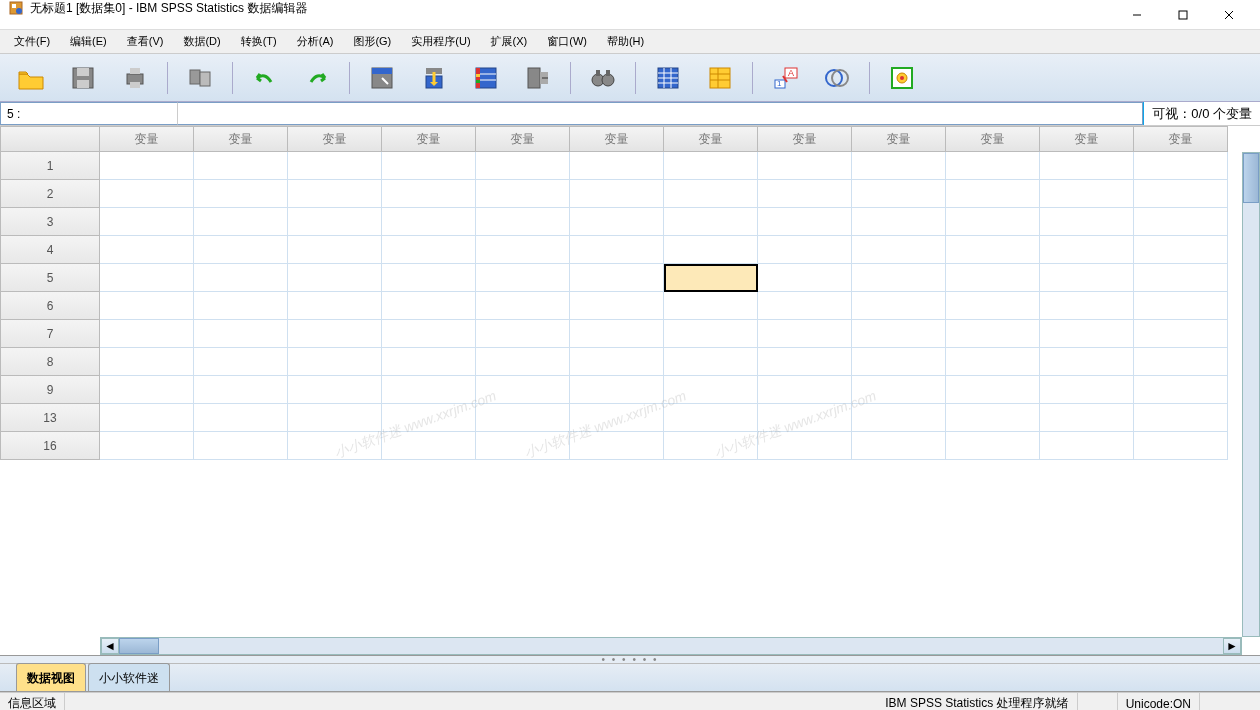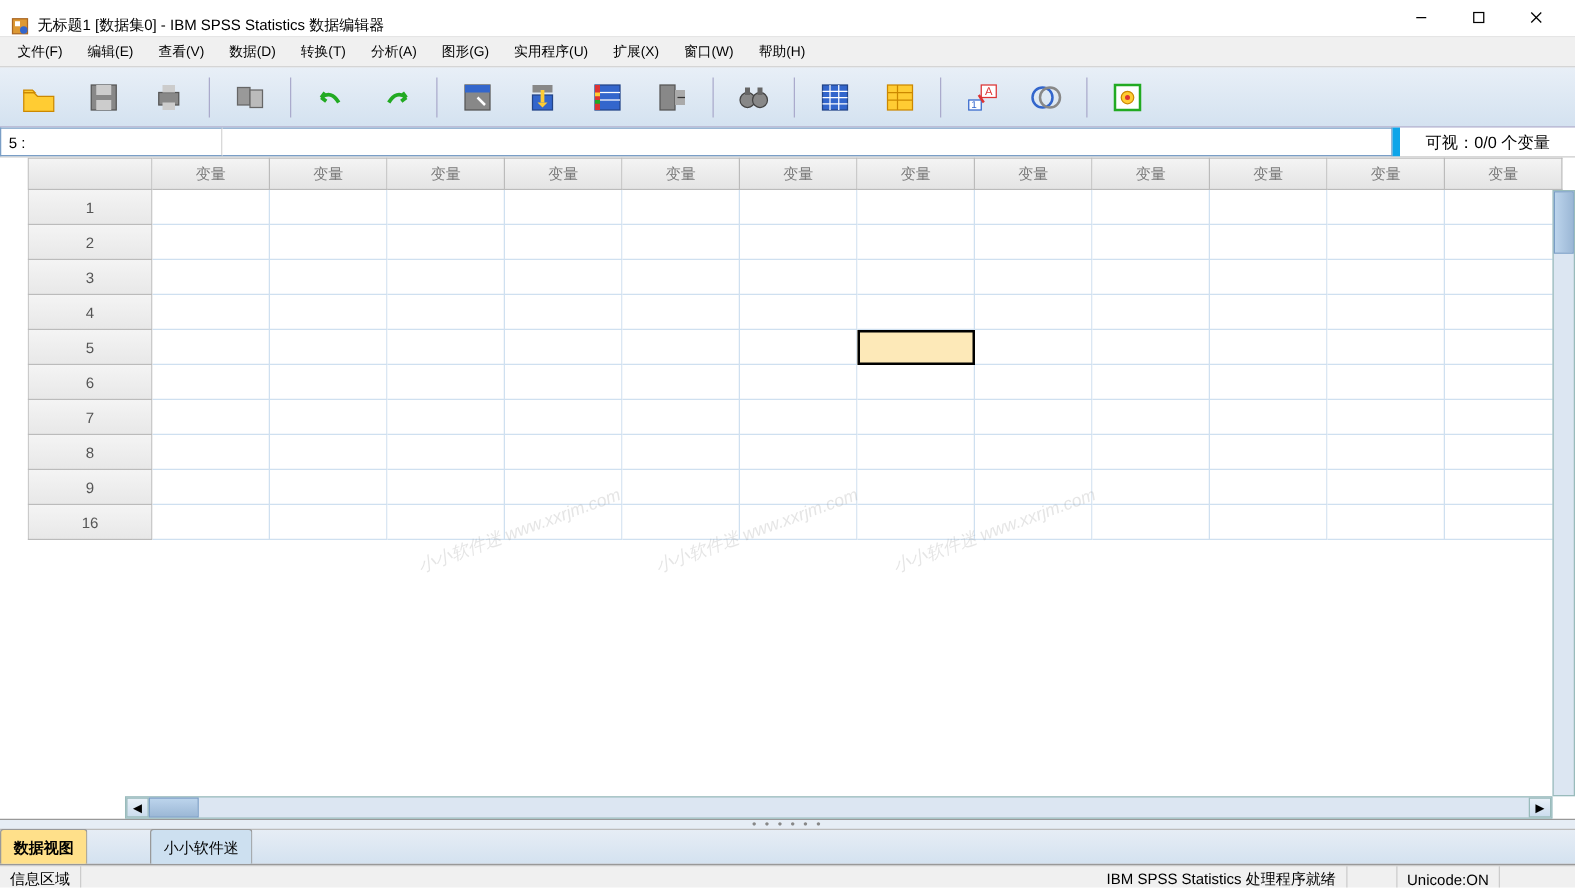--- a/index.html
+++ b/index.html
@@ -1,42 +1,42 @@
 <!DOCTYPE html>
 <html><head>
 <meta charset="utf-8">
 <style>
 * { box-sizing: border-box; margin: 0; padding: 0; }
 body { font-family: "Microsoft YaHei", Arial, sans-serif; font-size: 12px; background: #fff; overflow: hidden; width: 1260px; height: 710px; position: relative; }
 
 
-.titlebar { height: 30px; background: #fff; display: flex; align-items: flex-end; padding: 0 8px; border-bottom: 1px solid #ddd; }
+.titlebar { height: 30px; background: #fff; display: flex; align-items: flex-start; padding: 0 8px; border-bottom: 1px solid #ddd; }
 .titlebar .icon { width: 16px; height: 16px; margin-right: 6px; }
 .titlebar .title { flex: 1; font-size: 12px; color: #000; }
 .titlebar .winbtns { display: flex; gap: 0; }
 .titlebar .winbtn { width: 46px; height: 30px; display: flex; align-items: center; justify-content: center; cursor: pointer; }
 
 
 .menubar { height: 24px; background: #f0f0f0; display: flex; align-items: center; padding: 0 4px; border-bottom: 1px solid #ccc; }
 .menubar .menuitem { padding: 3px 10px; cursor: pointer; font-size: 11px; }
 
 
 .toolbar { height: 48px; background: linear-gradient(#e8eff7, #d4e2f0); display: flex; align-items: center; padding: 0 8px; gap: 6px; border-bottom: 1px solid #aac; }
 .toolbar .tbtn { width: 46px; height: 38px; display: flex; align-items: center; justify-content: center; border: 1px solid transparent; cursor: pointer; border-radius: 3px; }
 .toolbar .sep { width: 1px; height: 32px; background: #aac; margin: 0 3px; }
 
 
 .refbar { height: 24px; display: flex; align-items: stretch; border-bottom: 1px solid #ccc; }
 .refbar .cellref { width: 178px; border: 1px solid #7a9ec6; border-right: 1px solid #ccc; padding: 2px 6px; font-size: 12px; display:flex; align-items:center; background:#fff; }
 .refbar .formula { flex: 1; border: 1px solid #7a9ec6; border-left:none; background: #fff; }
-.refbar .visible { padding: 2px 20px; border-left: 6px solid #0ea5e9; font-size: 13px; display:flex; align-items:center; }
+.refbar .visible { padding: 2px 8px; border-left: 1px solid #0ea5e9; font-size: 13px; display:flex; align-items:center; }
 
 
 .gridwrap { position: relative; height: 530px; display: flex; flex-direction: column; border-bottom: 1px solid #999; }
-.grid { flex: 1; overflow: hidden; display: flex; flex-direction: column; margin-left: 22px; }
+.grid { flex: 1; overflow: hidden; display: flex; flex-direction: column; }
 .colheaders { display: flex; height: 26px; }
 .corner { width: 100px; background: linear-gradient(#f4f4f4,#e4e4e4); border: 1px solid #bbb; }
 .colhead { width: 94px; background: linear-gradient(#f4f4f4,#e4e4e4); border: 1px solid #bbb; border-left:none; display:flex; align-items:center; justify-content:center; color:#777; font-size:12px; }
 .rows { flex:1; overflow:hidden; }
 .row { display:flex; height:28px; }
 .rowhead { width:100px; background: linear-gradient(#f4f4f4,#e8e8e8); border:1px solid #bbb; border-top:none; display:flex; align-items:center; justify-content:center; color:#555; font-size:12px; }
 .cell { width:94px; border-right:1px solid #cfe0f0; border-bottom:1px solid #cfe0f0; background:#fff; }
 .cell.selected { background:#fde9b8; border:2px solid #000; }
 
 
@@ -44,21 +44,21 @@
 .vscroll .thumb { position:absolute; top:0; left:0; right:0; height:50px; background:linear-gradient(90deg,#bcd4ec,#9cb8d6); border:1px solid #7a9ec6; }
 .hscroll { position:absolute; left:100px; right:18px; bottom:0; height:18px; background:#dce6f2; border:1px solid #9bb; display:flex; }
 .hscroll .thumb { width:40px; background:linear-gradient(#bcd4ec,#9cb8d6); border:1px solid #7a9ec6; }
 .hscroll .arrow { width:18px; background:linear-gradient(#e8f0f8,#cde); border:1px solid #9bb; display:flex;align-items:center;justify-content:center; }
 
 
 .splitter { height:8px; background:#e6edf5; display:flex; align-items:center; justify-content:center; border-bottom:1px solid #bbb; }
 .splitter .dots { letter-spacing:2px; color:#888; font-size:10px; }
 
 
-.viewtabs { height:28px; background:linear-gradient(#e6edf5,#d4e2f0); display:flex; align-items:flex-end; padding:0 0; border-bottom:1px solid #999;gap:48px; }
+.viewtabs { height:28px; background:linear-gradient(#e6edf5,#d4e2f0); display:flex; align-items:flex-end; padding:0 16px; border-bottom:1px solid #999; }
 .viewtab { padding:6px 10px 4px; border:1px solid #999; border-bottom:none; background:#cde0f0; margin-right:2px; cursor:pointer; font-size:12px; border-radius:3px 3px 0 0; }
 .viewtab.active { background:#ffe08a; font-weight:bold; }
 
 
 .statusbar { height:22px; background:#f0f0f0; display:flex; align-items:center; border-top:1px solid #ccc; font-size:12px; }
 .statusbar .section { padding:0 8px; border-right:1px solid #ccc; height:100%; display:flex; align-items:center; }
 .statusbar .flex { flex:1; }
 
 
 .watermark { position:absolute; color:rgba(150,150,150,0.25); font-size:14px; transform:rotate(-20deg); pointer-events:none; font-style:italic; }
@@ -388,20 +388,35 @@
           <div class="cell"></div>
           <div class="cell"></div>
           <div class="cell"></div>
           <div class="cell"></div>
           <div class="cell"></div>
           <div class="cell"></div>
           <div class="cell"></div>
           <div class="cell"></div>
         </div>
         <div class="row">
+          <div class="rowhead">13</div>
+          <div class="cell"></div>
+          <div class="cell"></div>
+          <div class="cell"></div>
+          <div class="cell"></div>
+          <div class="cell"></div>
+          <div class="cell"></div>
+          <div class="cell"></div>
+          <div class="cell"></div>
+          <div class="cell"></div>
+          <div class="cell"></div>
+          <div class="cell"></div>
+          <div class="cell"></div>
+        </div>
+        <div class="row">
           <div class="rowhead">16</div>
           <div class="cell"></div>
           <div class="cell"></div>
           <div class="cell"></div>
           <div class="cell"></div>
           <div class="cell"></div>
           <div class="cell"></div>
           <div class="cell"></div>
           <div class="cell"></div>
           <div class="cell"></div>

